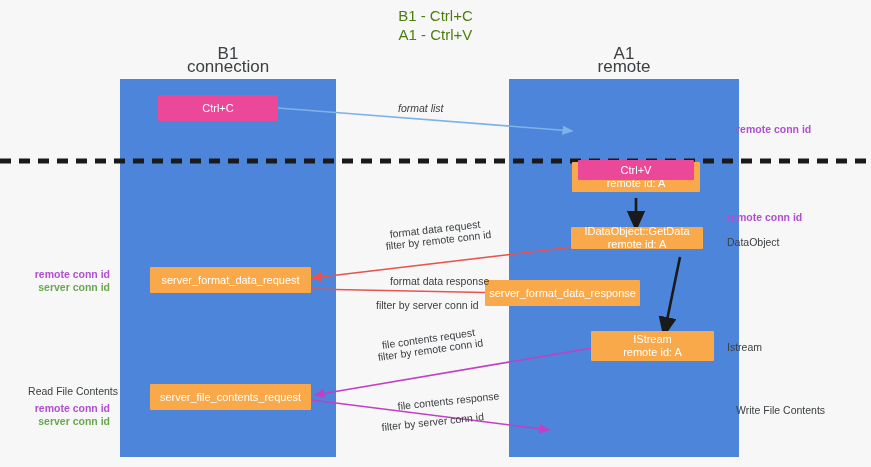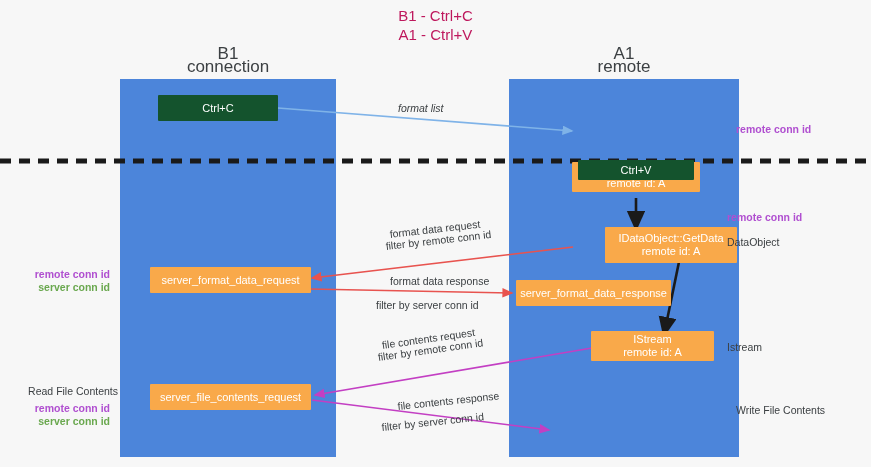--- a/index.html
+++ b/index.html
@@ -9,34 +9,34 @@
     font-family:"Liberation Sans", sans-serif;
     color:#3c4043;
     overflow:hidden;
     position:relative;
   }
   .stage{position:absolute;left:0;top:0;width:871px;height:467px;}
   svg.layer{position:absolute;left:0;top:0;width:871px;height:467px;pointer-events:none;}
 
   .title{
     position:absolute;left:0;top:6px;width:871px;text-align:center;
-    font-size:15px;line-height:19px;color:#be185d;
+    font-size:15px;line-height:19px;color:#4d7c0f;
   }
   .colhead{
     position:absolute;text-align:center;font-size:17px;line-height:13px;color:#3c4043;
   }
   .lane{position:absolute;background:#4c85da;}
 
   .node{
     position:absolute;box-sizing:border-box;
     display:flex;flex-direction:column;align-items:center;justify-content:center;
     color:#ffffff;font-size:11px;line-height:13px;text-align:center;
     border-radius:1px;
   }
-  .node.green{background:#14532d;}
+  .node.green{background:#ec4899;}
   .node.orange{background:#f9a94a;}
 
   .lbl{position:absolute;font-size:10.5px;line-height:13px;color:#3c4043;white-space:nowrap;}
   .lbl.purple{color:#b04fd0;font-weight:bold;}
   .lbl.green{color:#6aa84f;font-weight:bold;}
   .rot{transform-origin:left top;}
   .right{text-align:right;}
 </style>
 </head>
 <body>
@@ -107,26 +107,26 @@
 
   <div class="node orange" style="left:572px;top:117px;width:128px;height:30px;margin-top:45px;">
     <span>保存IDataObject</span>
     <span>remote id: A</span>
   </div>
 
   <div class="node green" style="left:578px;top:160px;width:116px;height:20px;">
     <span>Ctrl+V</span>
   </div>
 
-  <div class="node orange" style="left:605px;top:227px;width:132px;height:36px;">
+  <div class="node orange" style="left:571px;top:227px;width:132px;height:22px;">
     <span>IDataObject::GetData</span>
     <span>remote id: A</span>
   </div>
 
-  <div class="node orange" style="left:516px;top:280px;width:155px;height:26px;">
+  <div class="node orange" style="left:485px;top:280px;width:155px;height:26px;">
     <span>server_format_data_response</span>
   </div>
 
   <div class="node orange" style="left:591px;top:331px;width:123px;height:30px;">
     <span>IStream</span>
     <span>remote id: A</span>
   </div>
 
 
   <div class="lbl" style="left:398px;top:102px;font-style:italic;">format list</div>

